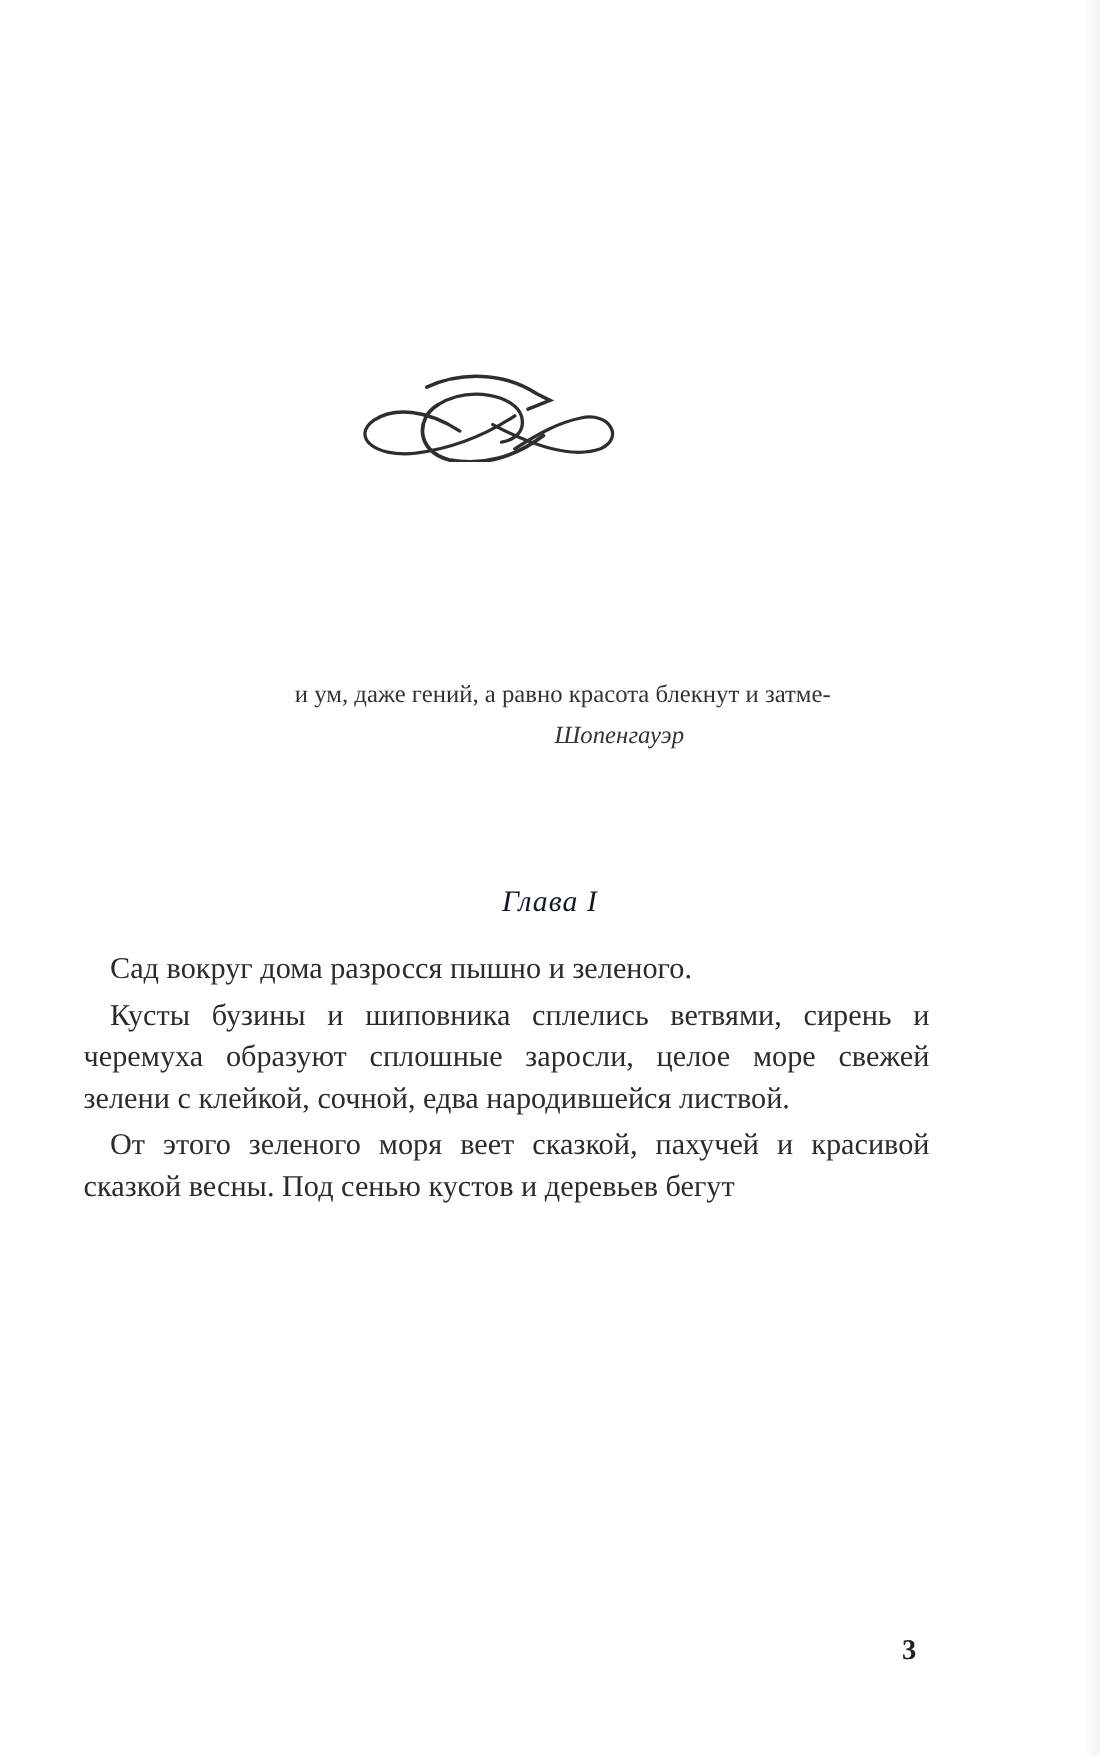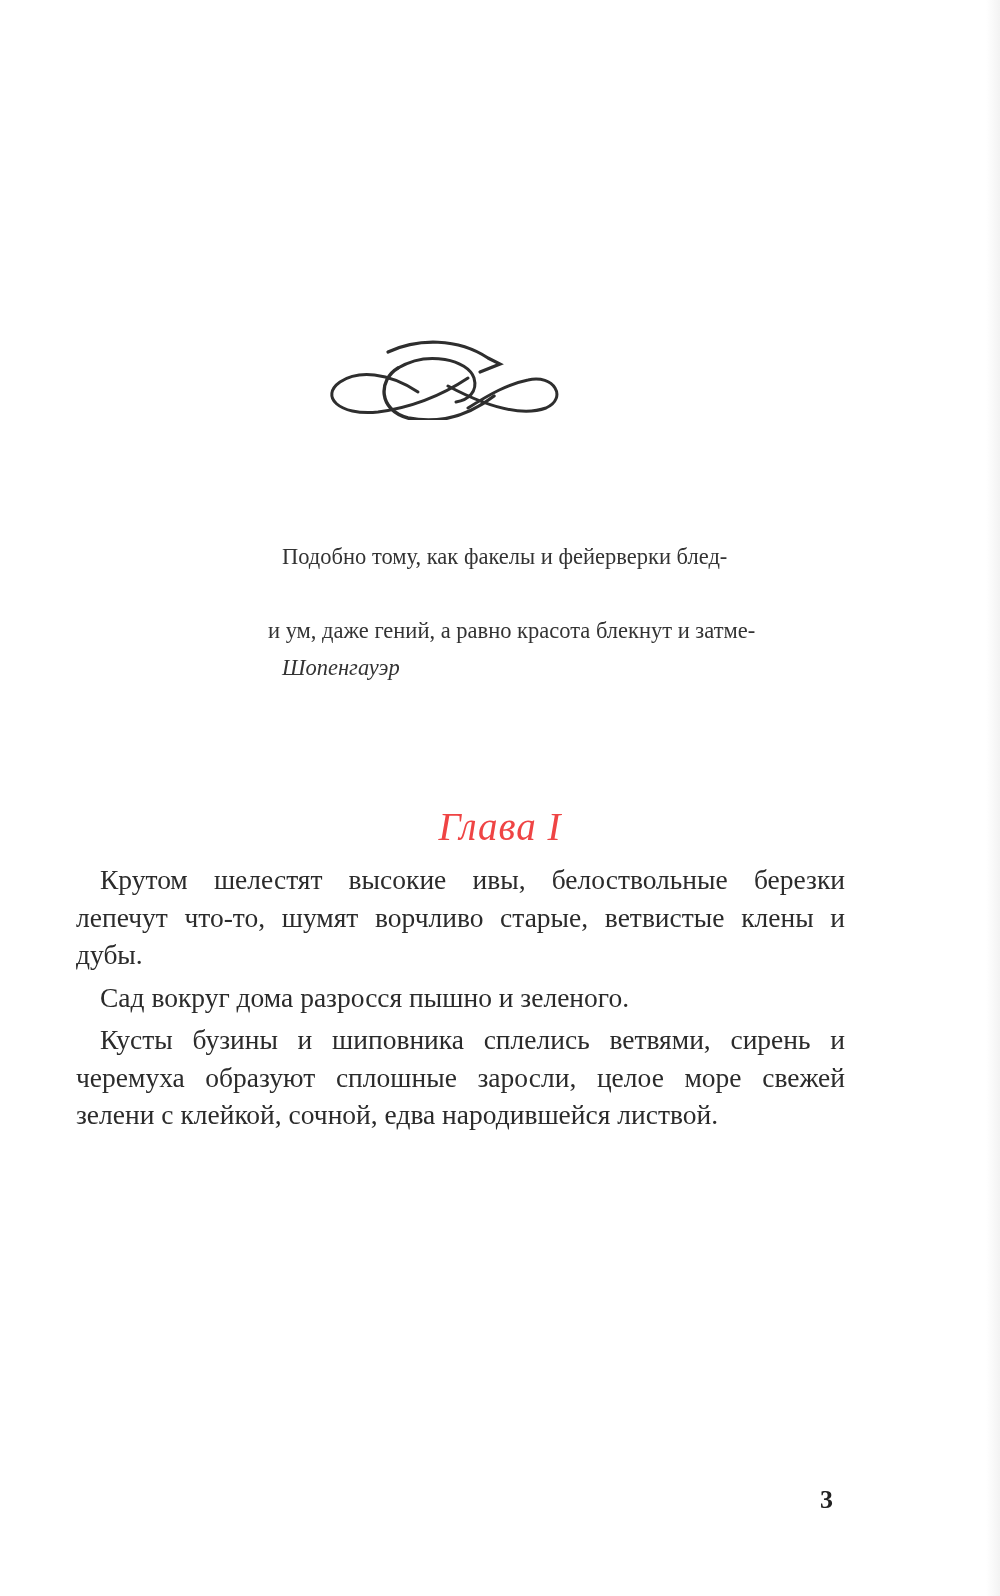--- a/index.html
+++ b/index.html
@@ -37,34 +37,34 @@
     line-height: 37px;
     color: #333;
   }
   .epigraph p {
     margin: 0;
     text-align: justify;
     text-indent: 14px;
     hyphens: manual;
   }
   .epigraph .author {
-    text-align: left;
+    text-align: center;
     font-style: italic;
     margin-top: 0px;
   }
   .chapter-title {
     position: absolute;
     left: 0;
     width: 1000px;
     top: 804px;
     text-align: center;
     font-style: italic;
-    font-size: 39px;
+    font-size: 27px;
     letter-spacing: 1px;
-    color: #ef4444;
+    color: #0f172a;
   }
   .body-text {
     position: absolute;
     left: 76px;
     top: 856px;
     width: 769px;
     font-size: 27.5px;
     line-height: 37.5px;
     color: #2b2b2b;
   }
@@ -97,28 +97,28 @@
 
     <path d="M 80 48 C 60 60, 60 90, 90 98 C 120 104, 150 96, 176 76" stroke-width="3.4"></path>
     <path d="M 80 48 C 110 30, 150 40, 156 58 C 160 72, 150 80, 138 82" stroke-width="3"></path>
 
     <path d="M 130 66 C 160 82, 200 98, 228 88 C 250 78, 236 54, 210 60 C 190 64, 172 74, 150 88" stroke-width="3"></path>
   </g>
 </svg>
 
 <div class="epigraph">
   <p>
-    <span>Подобно тому, как факелы и фейерверки блед-</span><br>
+    <br>
     <br>
     <span>и ум, даже гений, а равно красота блекнут и затме-</span><br>
   </p>
   <p class="author">Шопенгауэр</p>
 </div>
 
 <div class="chapter-title">Глава I</div>
 
 <div class="body-text">
-  <p class="spaced">Крутом шелестят высокие ивы, белоствольные берез­ки лепечут что-то, шумят ворчливо старые, ветвистые клены и дубы.</p>
   <p class="spaced">Сад вокруг дома разросся пышно и зеленого.</p>
   <p class="spaced">Кусты бузины и шиповника сплелись ветвями, сирень и черемуха образуют сплошные заросли, целое море све­жей зелени с клейкой, сочной, едва народившейся ли­ствой.</p>
+  <p class="spaced">От этого зеленого моря веет сказкой, пахучей и кра­сивой сказкой весны. Под сенью кустов и деревьев бегут</p>
 </div>
 
 <div class="page-number">3</div>
 
 </body></html>

